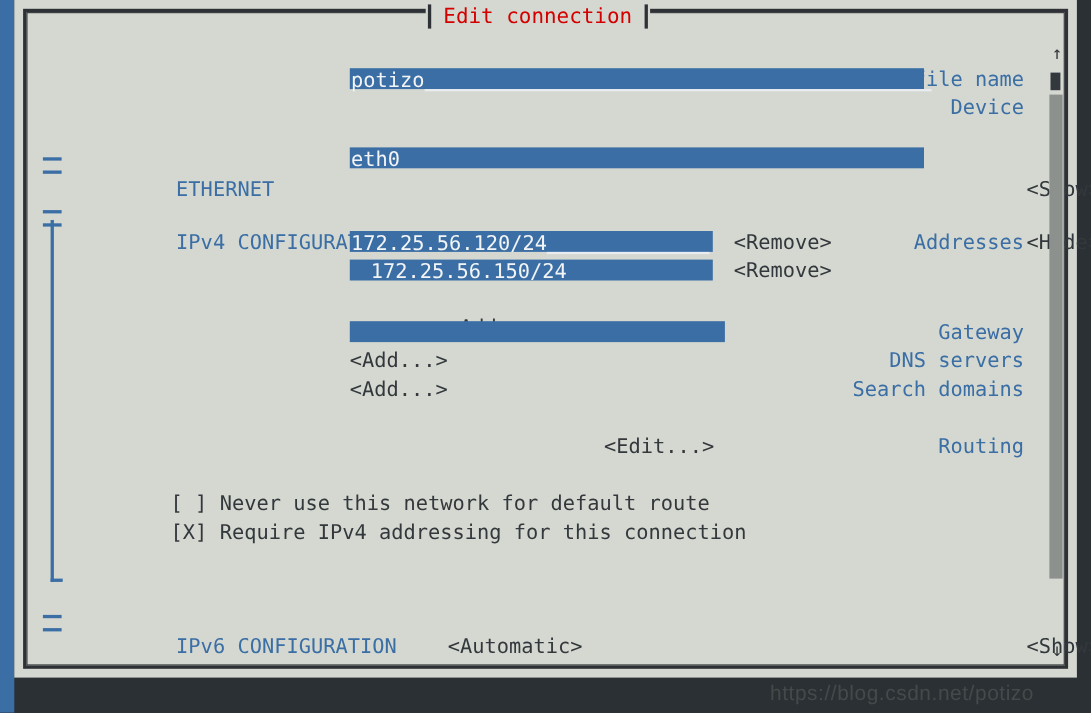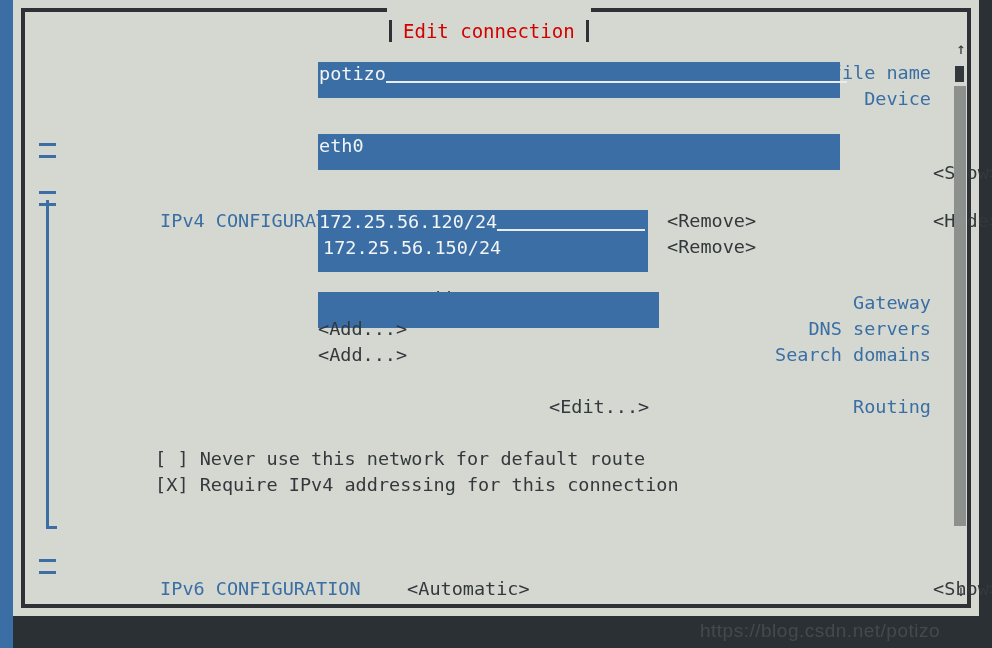--- a/index.html
+++ b/index.html
@@ -57,21 +57,21 @@
   
   .titlebar {
     position: absolute;
     left: 374px;
     top: 0px;
     height: 30px;
     display: flex;
     align-items: center;
     background: #d4d8d0;
     z-index: 5;
-    padding: 16px 2px;
+    padding: 0 2px;
   }
   .title-sep {
     width: 3px;
     height: 22px;
     background: #2e3236;
     display: inline-block;
   }
   .title-text {
     color: #d40000;
     font-size: 19px;
@@ -110,21 +110,21 @@
     width: 283px;
     text-align: right;
     color: #3a6ea5;
     white-space: pre;
   }
 
   
   .field {
     background: #3a6ea5;
     color: #f2f4f6;
-    height: 36px;
+    height: 19px;
     line-height: 23px;
     display: inline-block;
     white-space: pre;
     vertical-align: top;
     box-sizing: border-box;
     padding: 0;
   }
   .field .cursor-underline {
     border-bottom: 2px solid #e9edf1;
     display: inline-block;
@@ -226,45 +226,49 @@
         <span class="lab" style="top:0;">Profile name</span>
         <span class="field" style="position:absolute; left:287px; top:2px; width:522px; padding-left:1px;"><span>potizo</span><span class="cursor-underline" style="width:461px;"></span></span>
       </div>
 
       <div class="row" style="top:60px; left:0; width:900px;">
         <span class="lab" style="top:0;">Device</span>
         <span class="field" style="position:absolute; left:287px; top:2px; width:522px; padding-left:1px;margin-top:46px;"><span>eth0</span></span>
       </div>
 
       <div class="eq-mark" style="left:8px; top:117px;"></div>
+      <div class="row" style="top:108px; left:40px;">
+        <span class="lbl-blue">ETHERNET</span>
+      </div>
       <div class="row" style="top:108px; left:813px;">
         <span class="txt-dark">&lt;Show&gt;</span>
       </div>
 
       <div class="tee-mark" style="left:8px; top:165px;"></div>
       <div class="tee-stem" style="left:15px; top:174px; height:329px;"></div>
       <div class="lcorner" style="left:15px; top:500px;"></div>
 
       <div class="row" style="top:156px; left:40px;">
         <span class="lbl-blue">IPv4 CONFIGURATION</span>
       </div>
       <div class="row" style="top:156px; left:287px;">
         <span class="txt-dark">&lt;Manual&gt;</span>
       </div>
       <div class="row" style="top:156px; left:813px;">
         <span class="txt-dark">&lt;Hide&gt;</span>
       </div>
 
       <div class="row" style="top:182px; left:0; width:900px;">
+        <span class="lab" style="top:0;">Addresses</span>
         <span class="field" style="position:absolute; left:287px; top:2px; width:330px; padding-left:1px;"><span>172.25.56.120/24</span><span class="cursor-underline" style="width:148px;"></span></span>
         <span style="position:absolute; left:636px; top:0;" class="txt-dark">&lt;Remove&gt;</span>
       </div>
 
       <div class="row" style="top:208px; left:0; width:900px;">
-        <span class="field" style="position:absolute; left:287px; top:2px; width:330px; padding-left:5px;"><span>172.25.56.150/24</span></span>
+        <span class="field" style="position:absolute; left:287px; top:2px; width:330px; padding-left:19px;"><span>172.25.56.150/24</span></span>
         <span style="position:absolute; left:636px; top:0;" class="txt-dark">&lt;Remove&gt;</span>
       </div>
 
       <div class="row" style="top:234px; left:287px;">
         <span class="txt-dark">&lt;Add...&gt;</span>
       </div>
 
       <div class="row" style="top:264px; left:0; width:900px;">
         <span class="lab" style="top:0;">Gateway</span>
         <span class="field" style="position:absolute; left:287px; top:2px; width:341px;"><span></span></span>

